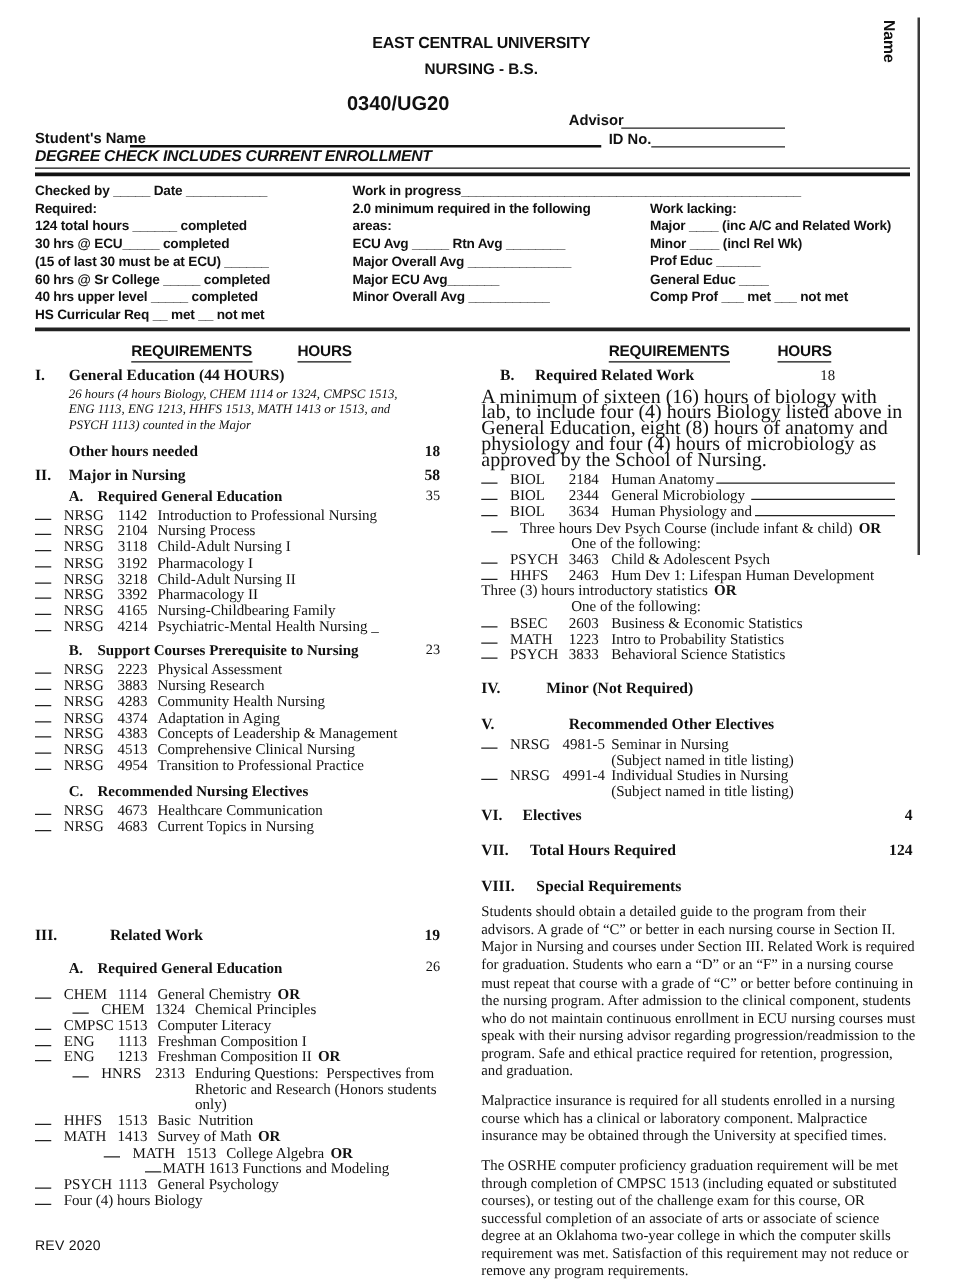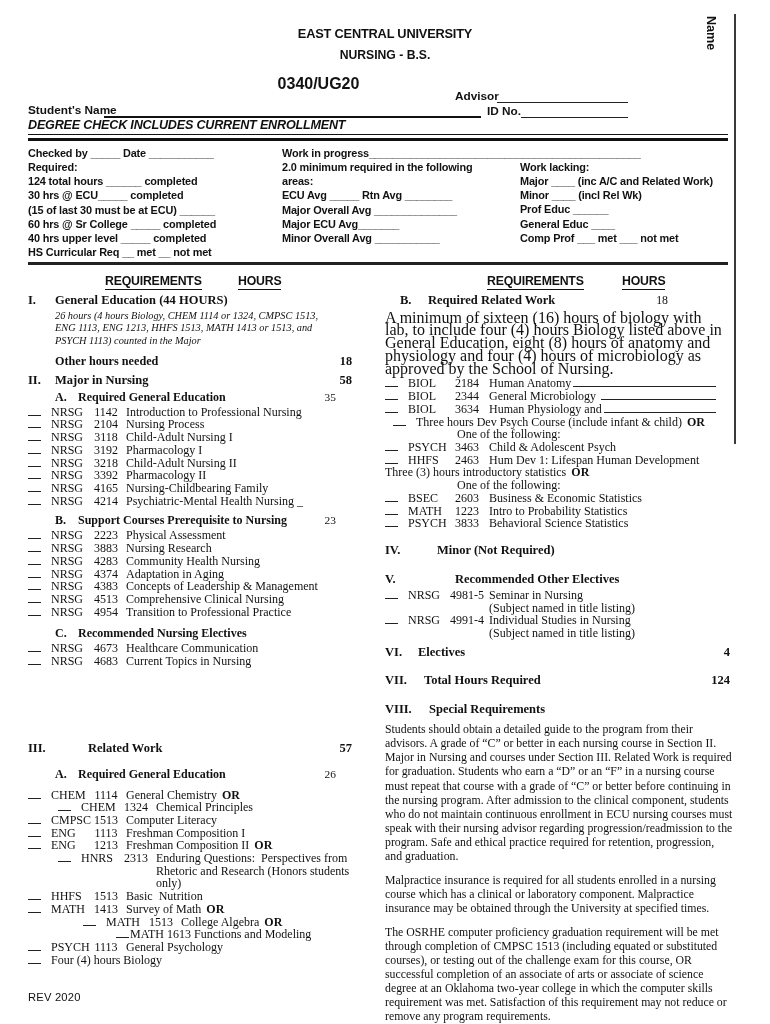--- a/index.html
+++ b/index.html
@@ -35,21 +35,21 @@
   .lcol1{left:28px;top:294px;width:330px;}
   .lcol2{left:28px;top:742px;width:330px;}
   .rcol1{left:385px;top:294px;width:345px;}
   .rcol2{left:385px;top:544px;width:345px;}
   .sechead{position:relative;display:flex;align-items:baseline;font-weight:bold;font-size:12.5px;line-height:13.5px;}
   .roman{flex:none;}
   .w27{width:27px;} .w60{width:60px;}
   .bhead .roman{width:28px;margin-left:15px;}
   .w52{width:52px;} .w70{width:70px;} .w33{width:33px;} .w39{width:39px;} .w44{width:44px;}
   .hoursval{position:absolute;right:6px;top:0;font-weight:bold;}
-  .hoursplain{position:absolute;right:22px;top:0;font-weight:normal;font-size:11.4px;}
+  .hoursplain{position:absolute;right:6px;top:0;font-weight:normal;font-size:11.4px;}
   .hmid{right:62px;font-weight:normal;font-size:11.8px;}
   .hr0{right:0px;}
   .subhead{position:relative;display:flex;align-items:baseline;font-weight:bold;font-size:12px;line-height:13px;margin-left:27px;}
   .sublab{width:23px;flex:none;}
   .note{font-style:italic;font-size:10.3px;line-height:12.6px;margin:2px 0 0 27px;width:285px;}
   .otherrow{position:relative;margin:8px 0 0 27px;font-weight:bold;font-size:12.2px;line-height:13px;}
   .mt2{margin-top:2px;} .mt3{margin-top:3px;} .mt6{margin-top:6px;} .mt7{margin-top:7px;}
   .mt8{margin-top:8px;} .mt9{margin-top:9px;} .mt12{margin-top:12px;} .mt15{margin-top:15px;}
   
   .crow{display:flex;align-items:baseline;font-size:12px;line-height:12.7px;white-space:pre-wrap;}
@@ -175,21 +175,21 @@
     <div class="mt2">
         <div class="crow"><span class="blk"></span><span class="dep">NRSG</span><span class="num">4673</span><span class="ttl">Healthcare Communication</span></div>
         <div class="crow"><span class="blk"></span><span class="dep">NRSG</span><span class="num">4683</span><span class="ttl">Current Topics in Nursing</span></div>
       </div>
   </div>
 
   <div class="abs lcol2">
     <div class="sechead">
       <span class="roman w60">III.</span>
       <span>Related Work</span>
-      <span class="hoursval">57</span>
+      <span class="hoursval">19</span>
     </div>
     <div class="subhead mt12">
       <span class="sublab">A.</span>
       <span>Required General Education</span>
       <span class="hoursplain">26</span>
     </div>
     <div class="mt8">
         <div class="crow"><span class="blk"></span><span class="dep">CHEM</span><span class="num">1114</span><span class="ttl">General Chemistry</span><span class="orr">OR</span></div>
         <div class="crow" style="margin-left: 30px;"><span class="blk"></span><span class="dep">CHEM</span><span class="num">1324</span><span class="ttl">Chemical Principles</span></div>
         <div class="crow"><span class="blk"></span><span class="dep">CMPSC</span><span class="num">1513</span><span class="ttl">Computer Literacy</span></div>

